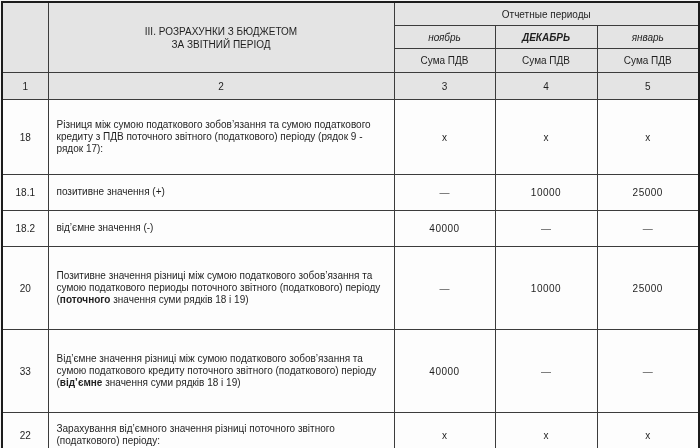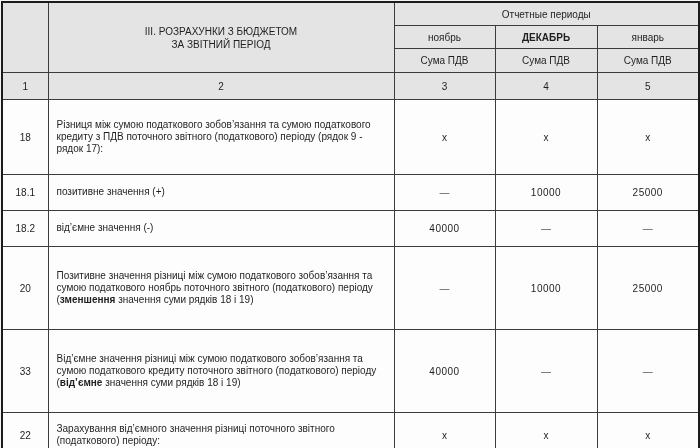--- a/index.html
+++ b/index.html
@@ -33,21 +33,21 @@
     overflow:hidden;
   }
   thead th{
     background:var(--header-bg);
     font-weight:normal;
     text-align:center;
     padding:1px 2px;
   }
   .title-cell{font-weight:normal;line-height:1.3;}
   .periods-group{height:20px;}
-  .period-row th{height:20px;}
+  .period-row th{height:20px;font-style:italic;}
   .unit-row th{height:21px;margin-left:41px;}
   .colnum-row th{height:24px;}
   .bold{font-weight:bold;}
   tbody td.num{
     text-align:center;
     padding:12px;
     margin-top:48px;
   }
   tbody td.lbl{
     text-align:left;
@@ -123,21 +123,21 @@
       </tr>
       <tr>
         <td class="num">18.2</td>
         <td class="lbl"><span>від’ємне значення (-)</span></td>
         <td class="val"><span class="italic">40000</span></td>
         <td class="val"><span class="dash">—</span></td>
         <td class="val"><span class="dash">—</span></td>
       </tr>
       <tr>
         <td class="num">20</td>
-        <td class="lbl"><span>Позитивне значення різниці між сумою податкового зобов’язання та сумою податкового ноябрь поточного звітного (податкового) періоду (</span><span class="bold">зменшення</span><span> значення суми рядків 18 і 19)</span></td>
+        <td class="lbl"><span>Позитивне значення різниці між сумою податкового зобов’язання та сумою податкового периоды поточного звітного (податкового) періоду (</span><span class="bold">поточного</span><span> значення суми рядків 18 і 19)</span></td>
         <td class="val"><span class="dash">—</span></td>
         <td class="val"><span class="italic">10000</span></td>
         <td class="val"><span class="italic">25000</span></td>
       </tr>
       <tr>
         <td class="num">33</td>
         <td class="lbl"><span>Від’ємне значення різниці між сумою податкового зобов’язання та сумою податкового кредиту поточного звітного (податкового) періоду (</span><span class="bold">від’ємне</span><span> значення суми рядків 18 і 19)</span></td>
         <td class="val"><span class="italic">40000</span></td>
         <td class="val"><span class="dash">—</span></td>
         <td class="val"><span class="dash">—</span></td>

